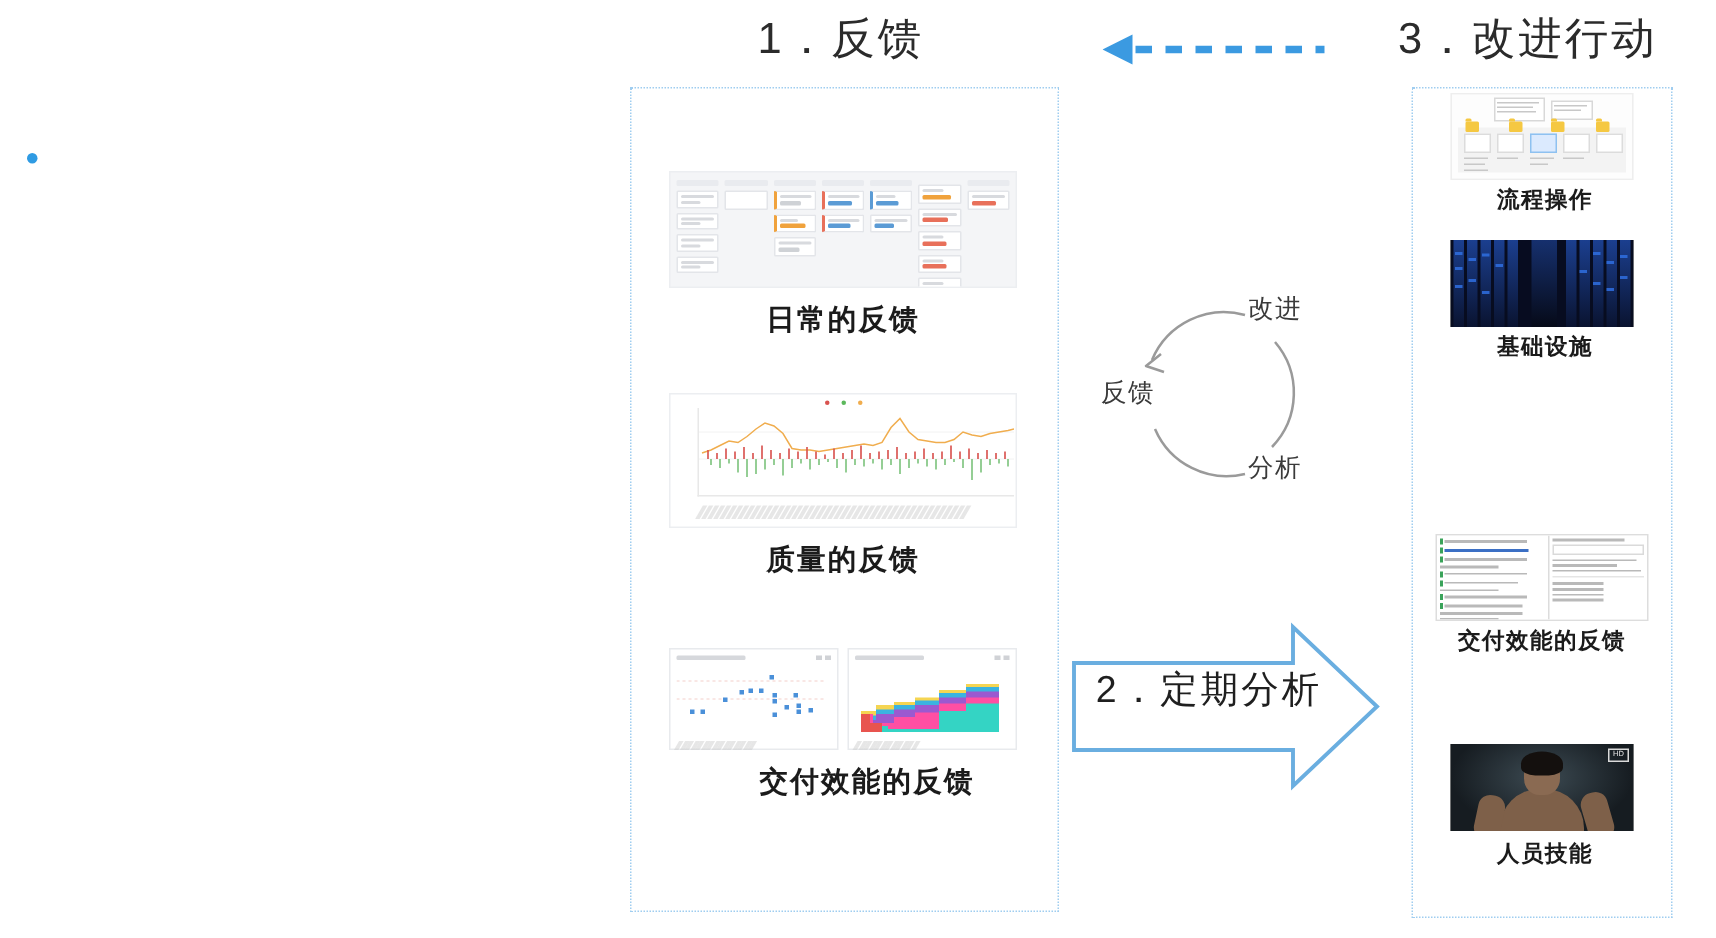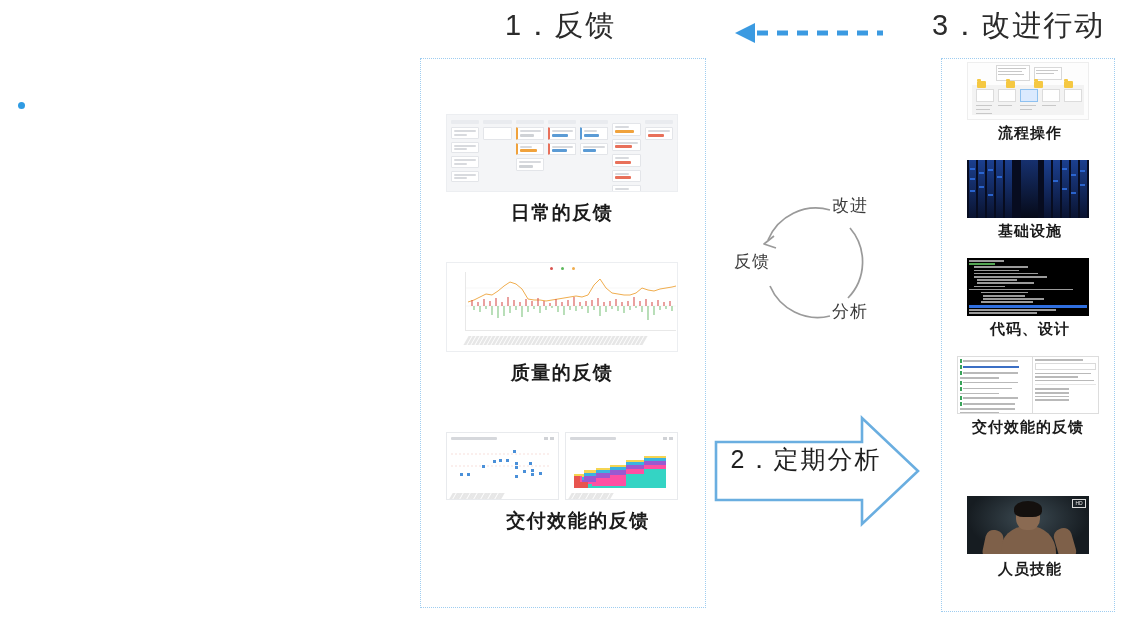--- a/index.html
+++ b/index.html
@@ -597,44 +597,20 @@
         <div class="sglow" style="right:13px;top:14px;width:5px;height:2px"></div>
         <div class="sglow" style="right:13px;top:32px;width:5px;height:2px"></div>
         <div class="sglow" style="right:22px;top:8px;width:5px;height:2px"></div>
         <div class="sglow" style="right:22px;top:28px;width:5px;height:2px"></div>
         <div class="sglow" style="right:31px;top:20px;width:5px;height:2px"></div>
       </div>
     </div>
     <div class="rcap">基础设施</div>
   </div>
 
-  <div class="ritem" id="ritem-2">
-    <div class="rthumb">
-      <div class="term">
-        <div class="tline" style="width:30%"></div>
-        <div class="tline g" style="width:22%"></div>
-        <div class="tline" style="width:46%;margin-left:5px"></div>
-        <div class="tline" style="width:38%;margin-left:5px"></div>
-        <div class="tline" style="width:54%;margin-left:5px"></div>
-        <div class="tline" style="width:62%;margin-left:5px"></div>
-        <div class="tline" style="width:34%;margin-left:8px"></div>
-        <div class="tline" style="width:48%;margin-left:8px"></div>
-        <div class="tline" style="width:26%;margin-left:5px"></div>
-        <div class="tline" style="width:88%"></div>
-        <div class="tline" style="width:40%;margin-left:12px"></div>
-        <div class="tline" style="width:36%;margin-left:14px"></div>
-        <div class="tline" style="width:52%;margin-left:14px"></div>
-        <div class="tline" style="width:44%;margin-left:12px"></div>
-        <div class="tline b"></div>
-        <div class="tline" style="width:74%"></div>
-        <div class="tline" style="width:58%"></div>
-      </div>
-    </div>
-    <div class="rcap">代码、设计</div>
-  </div>
 
   <div class="ritem wide" id="ritem-3">
     <div class="rthumb">
       <div class="doc">
         <div class="dl">
           <div class="drow">
               <i class="dmark"></i>
               <div class="dtxt md" style="margin:0"></div>
             </div>
           <div class="drow">

